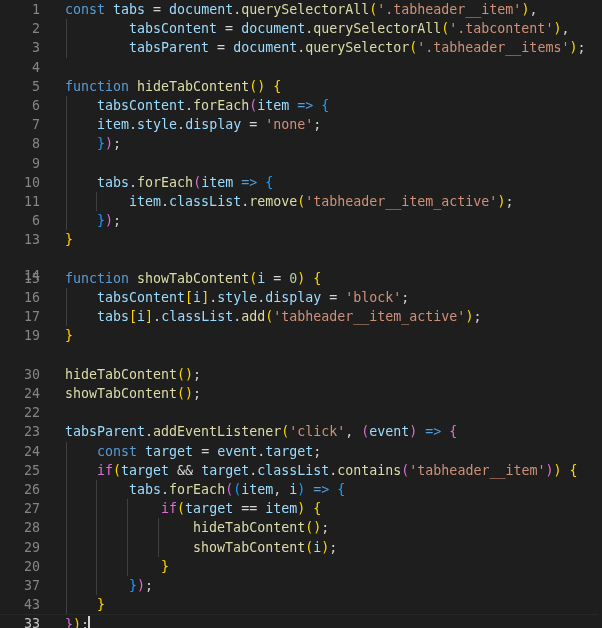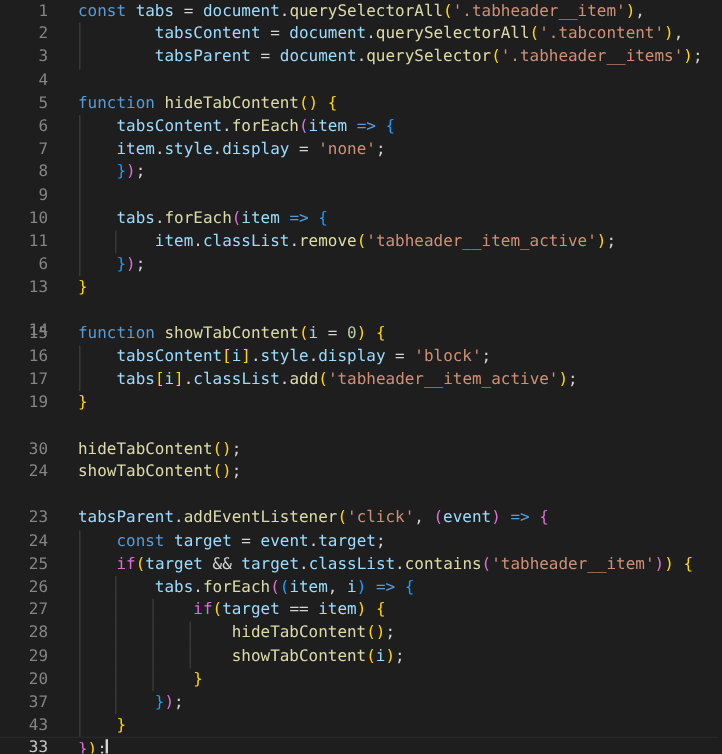--- a/index.html
+++ b/index.html
@@ -103,20 +103,21 @@
     <div class="line" style="top: 192px; position: absolute; left: 0px; right: 0px;"><div class="code-area"><div class="iguide" style="left: 65.5px;"></div><div class="iguide" style="left: 96.38px;"></div><div class="code"><span class="t-plain">        </span><span class="t-var">item</span><span class="t-plain">.</span><span class="t-var">classList</span><span class="t-plain">.</span><span class="t-fn">remove</span><span class="t-p1">(</span><span class="t-str">'tabheader__item_active'</span><span class="t-p1">)</span><span class="t-plain">;</span></div></div><div class="gutter">11</div></div>
     <div class="line" style="top: 211.2px; position: absolute; left: 0px; right: 0px;"><div class="code-area"><div class="iguide" style="left: 65.5px;"></div><div class="code"><span class="t-plain">    </span><span class="t-p3">}</span><span class="t-p2">)</span><span class="t-plain">;</span></div></div><div class="gutter">6</div></div>
     <div class="line" style="top: 230.4px; position: absolute; left: 0px; right: 0px;"><div class="code-area"><div class="code"><span class="t-p1">}</span></div></div><div class="gutter">13</div></div>
     <div class="line" style="top: 249.6px; position: absolute; left: 0px; right: 0px; margin-top: 16px;"><div class="code-area"><div class="code"></div></div><div class="gutter">14</div></div>
     <div class="line" style="top: 268.8px; position: absolute; left: 0px; right: 0px;"><div class="code-area"><div class="code"><span class="t-kw">function</span><span class="t-plain"> </span><span class="t-fn">showTabContent</span><span class="t-p1">(</span><span class="t-var">i</span><span class="t-plain"> = </span><span class="t-num">0</span><span class="t-p1">)</span><span class="t-plain"> </span><span class="t-p1">{</span></div></div><div class="gutter">15</div></div>
     <div class="line" style="top: 288px; position: absolute; left: 0px; right: 0px;"><div class="code-area"><div class="iguide" style="left: 65.5px;"></div><div class="code"><span class="t-plain">    </span><span class="t-var">tabsContent</span><span class="t-p1">[</span><span class="t-var">i</span><span class="t-p1">]</span><span class="t-plain">.</span><span class="t-var">style</span><span class="t-plain">.</span><span class="t-var">display</span><span class="t-plain"> = </span><span class="t-str">'block'</span><span class="t-plain">;</span></div></div><div class="gutter">16</div></div>
     <div class="line" style="top: 307.2px; position: absolute; left: 0px; right: 0px;"><div class="code-area"><div class="iguide" style="left: 65.5px;"></div><div class="code"><span class="t-plain">    </span><span class="t-var">tabs</span><span class="t-p1">[</span><span class="t-var">i</span><span class="t-p1">]</span><span class="t-plain">.</span><span class="t-var">classList</span><span class="t-plain">.</span><span class="t-fn">add</span><span class="t-p1">(</span><span class="t-str">'tabheader__item_active'</span><span class="t-p1">)</span><span class="t-plain">;</span></div></div><div class="gutter">17</div></div>
     <div class="line" style="top: 326.4px; position: absolute; left: 0px; right: 0px;"><div class="code-area"><div class="code"><span class="t-p1">}</span></div></div><div class="gutter">19</div></div>
     <div class="line" style="top: 364.8px; position: absolute; left: 0px; right: 0px;"><div class="code-area"><div class="code"><span class="t-fn">hideTabContent</span><span class="t-p1">()</span><span class="t-plain">;</span></div></div><div class="gutter">30</div></div>
     <div class="line" style="top: 384px; position: absolute; left: 0px; right: 0px;"><div class="code-area"><div class="code"><span class="t-fn">showTabContent</span><span class="t-p1">()</span><span class="t-plain">;</span></div></div><div class="gutter">24</div></div>
+    <div class="line" style="top: 403.2px; position: absolute; left: 0px; right: 0px;"><div class="code-area"><div class="code"></div></div><div class="gutter">22</div></div>
     <div class="line" style="top: 422.4px; position: absolute; left: 0px; right: 0px;"><div class="code-area"><div class="code"><span class="t-var">tabsParent</span><span class="t-plain">.</span><span class="t-fn">addEventListener</span><span class="t-p1">(</span><span class="t-str">'click'</span><span class="t-plain">, </span><span class="t-p2">(</span><span class="t-var">event</span><span class="t-p2">)</span><span class="t-plain"> </span><span class="t-kw">=&gt;</span><span class="t-plain"> </span><span class="t-p2">{</span></div></div><div class="gutter">23</div></div>
     <div class="line" style="top: 441.6px; position: absolute; left: 0px; right: 0px;"><div class="code-area"><div class="iguide" style="left: 65.5px;"></div><div class="code"><span class="t-plain">    </span><span class="t-kw">const</span><span class="t-plain"> </span><span class="t-var">target</span><span class="t-plain"> = </span><span class="t-var">event</span><span class="t-plain">.</span><span class="t-var">target</span><span class="t-plain">;</span></div></div><div class="gutter">24</div></div>
     <div class="line" style="top: 460.8px; position: absolute; left: 0px; right: 0px;"><div class="code-area"><div class="iguide" style="left: 65.5px;"></div><div class="code"><span class="t-plain">    </span><span class="t-p2">if</span><span class="t-p1">(</span><span class="t-var">target</span><span class="t-plain"> &amp;&amp; </span><span class="t-var">target</span><span class="t-plain">.</span><span class="t-var">classList</span><span class="t-plain">.</span><span class="t-fn">contains</span><span class="t-p2">(</span><span class="t-str">'tabheader__item'</span><span class="t-p2">)</span><span class="t-p1">)</span><span class="t-plain"> </span><span class="t-p1">{</span></div></div><div class="gutter">25</div></div>
     <div class="line" style="top: 480px; position: absolute; left: 0px; right: 0px;"><div class="code-area"><div class="iguide" style="left: 65.5px;"></div><div class="iguide" style="left: 96.38px;"></div><div class="code"><span class="t-plain">        </span><span class="t-var">tabs</span><span class="t-plain">.</span><span class="t-fn">forEach</span><span class="t-p2">(</span><span class="t-p3">(</span><span class="t-var">item</span><span class="t-plain">, </span><span class="t-var">i</span><span class="t-p3">)</span><span class="t-plain"> </span><span class="t-kw">=&gt;</span><span class="t-plain"> </span><span class="t-p3">{</span></div></div><div class="gutter">26</div></div>
     <div class="line" style="top: 499.2px; position: absolute; left: 0px; right: 0px;"><div class="code-area"><div class="iguide" style="left: 65.5px;"></div><div class="iguide" style="left: 96.38px;"></div><div class="iguide" style="left: 127.26px;"></div><div class="code"><span class="t-plain">            </span><span class="t-p2">if</span><span class="t-p1">(</span><span class="t-var">target</span><span class="t-plain"> == </span><span class="t-var">item</span><span class="t-p1">)</span><span class="t-plain"> </span><span class="t-p1">{</span></div></div><div class="gutter">27</div></div>
     <div class="line" style="top: 518.4px; position: absolute; left: 0px; right: 0px;"><div class="code-area"><div class="iguide" style="left: 65.5px;"></div><div class="iguide" style="left: 96.38px;"></div><div class="iguide" style="left: 127.26px;"></div><div class="iguide" style="left: 158.14px;"></div><div class="code"><span class="t-plain">                </span><span class="t-fn">hideTabContent</span><span class="t-p1">()</span><span class="t-plain">;</span></div></div><div class="gutter">28</div></div>
     <div class="line" style="top: 537.6px; position: absolute; left: 0px; right: 0px;"><div class="code-area"><div class="iguide" style="left: 65.5px;"></div><div class="iguide" style="left: 96.38px;"></div><div class="iguide" style="left: 127.26px;"></div><div class="iguide" style="left: 158.14px;"></div><div class="code"><span class="t-plain">                </span><span class="t-fn">showTabContent</span><span class="t-p1">(</span><span class="t-var">i</span><span class="t-p1">)</span><span class="t-plain">;</span></div></div><div class="gutter">29</div></div>
     <div class="line" style="top: 556.8px; position: absolute; left: 0px; right: 0px;"><div class="code-area"><div class="iguide" style="left: 65.5px;"></div><div class="iguide" style="left: 96.38px;"></div><div class="iguide" style="left: 127.26px;"></div><div class="code"><span class="t-plain">            </span><span class="t-p1">}</span></div></div><div class="gutter">20</div></div>
     <div class="line" style="top: 576px; position: absolute; left: 0px; right: 0px;"><div class="code-area"><div class="iguide" style="left: 65.5px;"></div><div class="iguide" style="left: 96.38px;"></div><div class="code"><span class="t-plain">        </span><span class="t-p3">}</span><span class="t-p2">)</span><span class="t-plain">;</span></div></div><div class="gutter">37</div></div>
     <div class="line" style="top: 595.2px; position: absolute; left: 0px; right: 0px;"><div class="code-area"><div class="iguide" style="left: 65.5px;"></div><div class="code"><span class="t-plain">    </span><span class="t-p1">}</span></div></div><div class="gutter">43</div></div>

